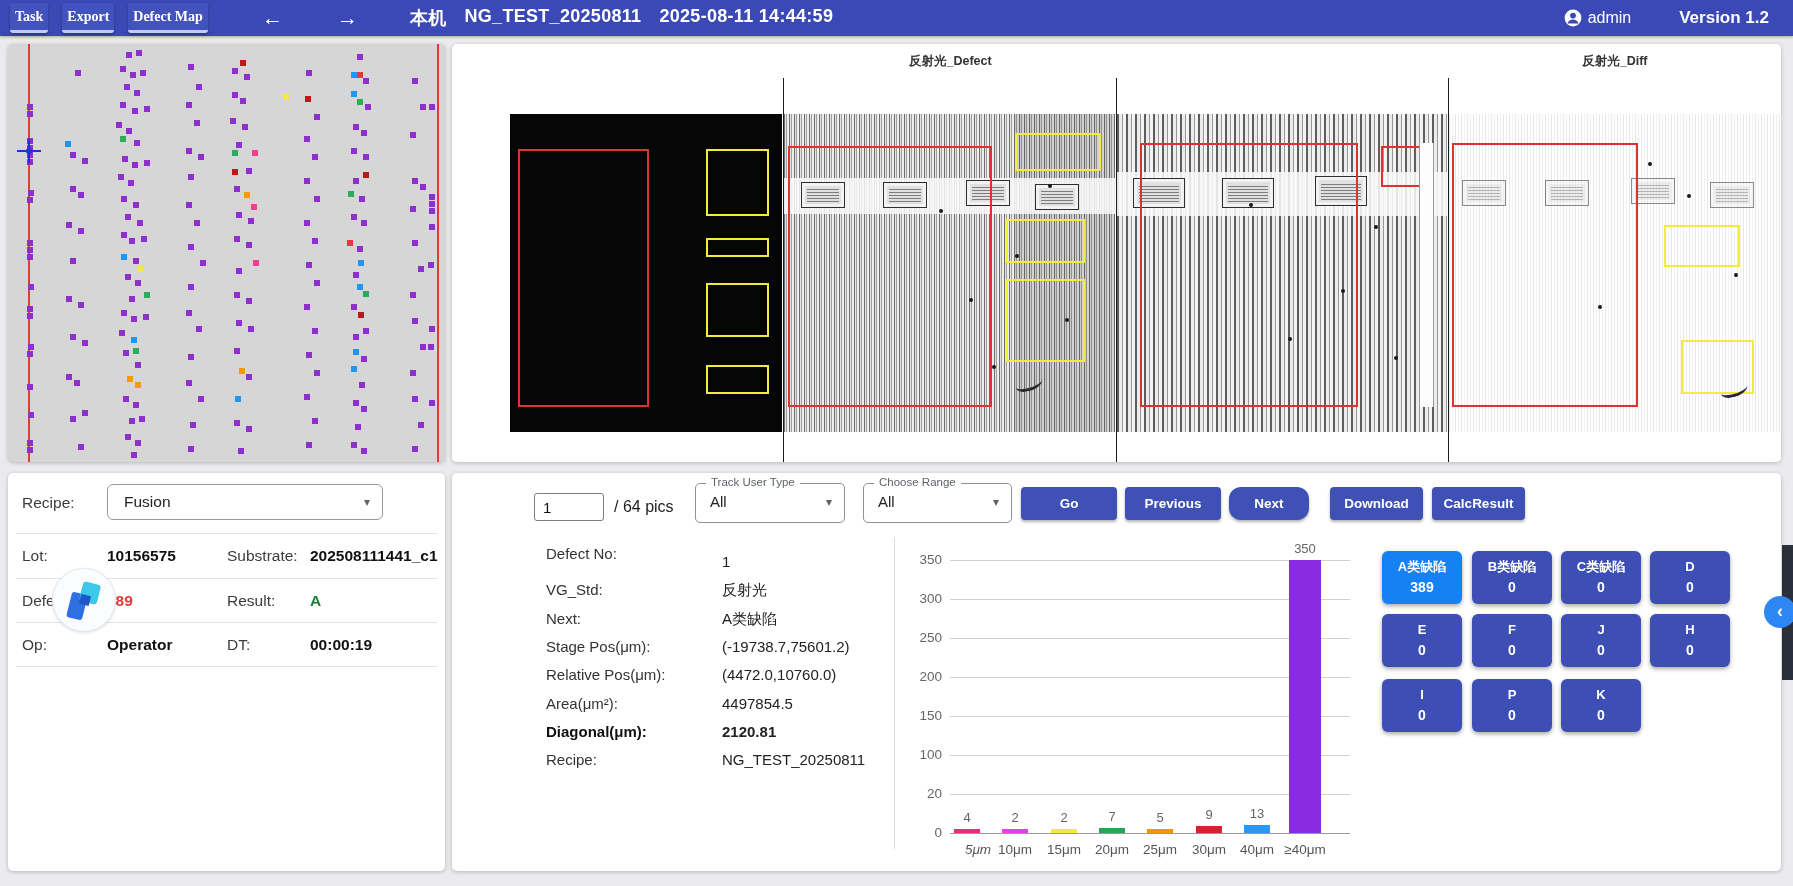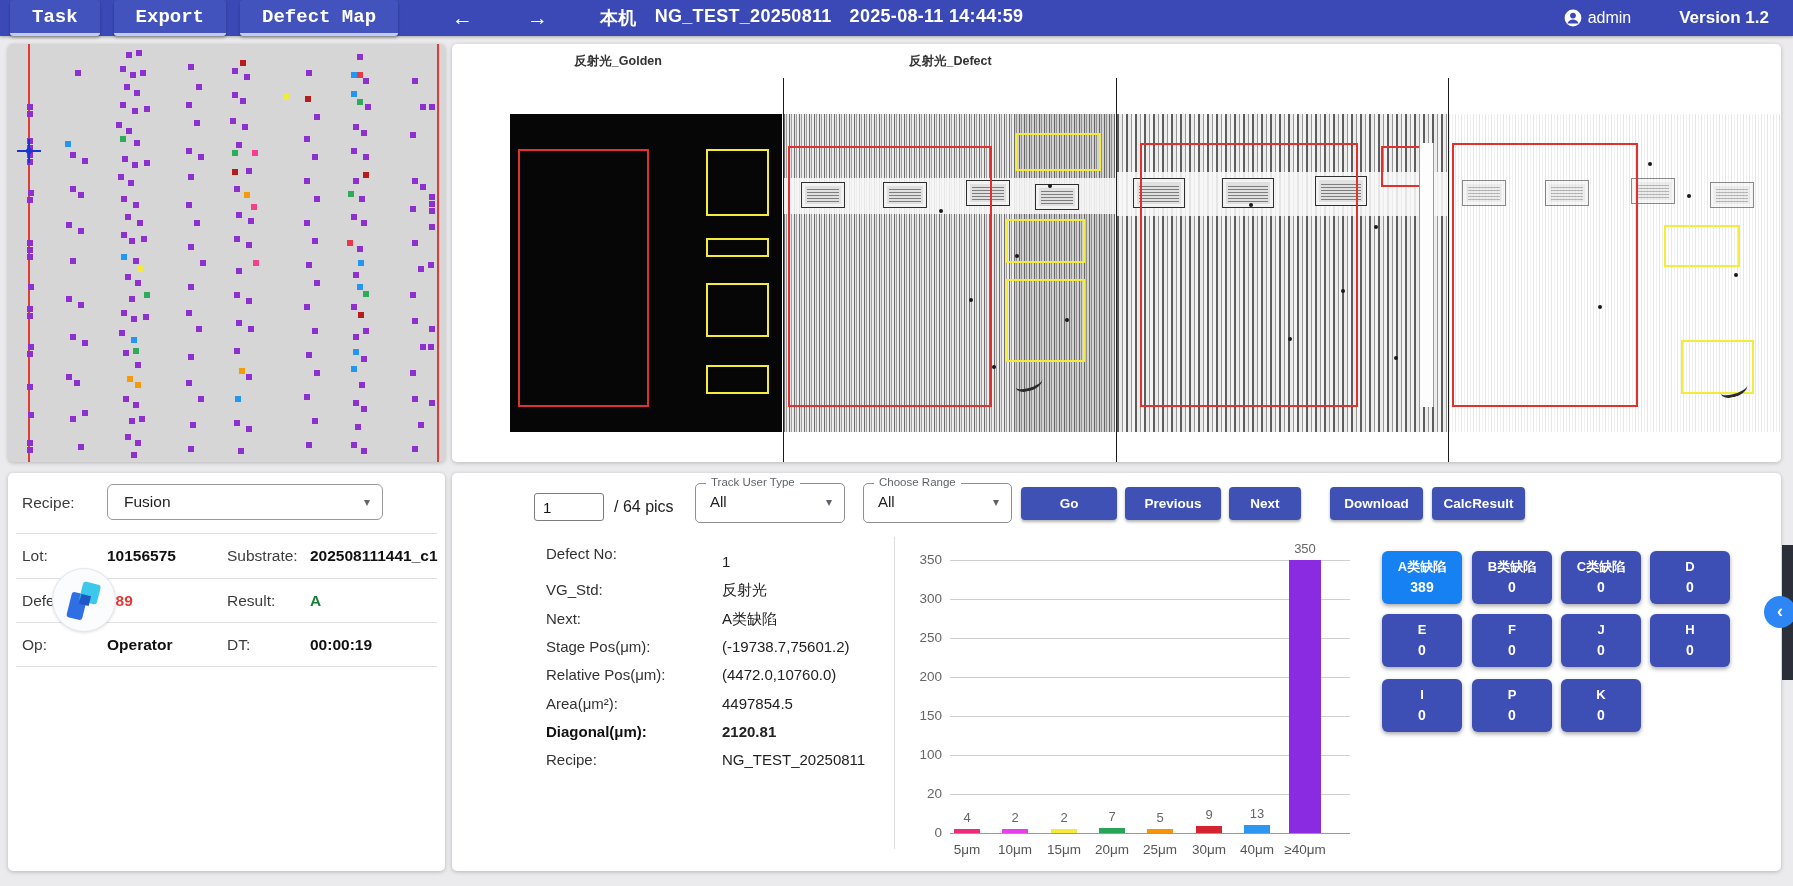--- a/index.html
+++ b/index.html
@@ -5,23 +5,23 @@
   * { box-sizing: border-box; margin: 0; padding: 0; }
   html,body { width:1793px; height:886px; }
   body {
     font-family: "Liberation Sans","DejaVu Sans",sans-serif;
     background:#ebebed; overflow:hidden; position:relative;
   }
   
   .topbar{position:absolute;left:0;top:0;width:1793px;height:36px;background:#3a49b5;
     display:flex;align-items:center;color:#fff;z-index:50;box-shadow:0 1px 3px rgba(0,0,0,.3)}
   .tb-menu{display:flex;gap:14px;margin-left:10px}
-  .tb-btn{background:#4353bd;border:none;color:#fff;font-weight:700;font-size:19px;
-    padding:6px 22px 5px;border-radius:3px;border-bottom:3px solid #c3cbf2;cursor:pointer;
-    box-shadow:0 2px 3px rgba(0,0,0,.25);font-family:Liberation Mono, monospace}
+  .tb-btn{background:#4353bd;border:none;color:#fff;font-weight:700;font-size:14px;
+    padding:6px 5px 5px;border-radius:3px;border-bottom:3px solid #c3cbf2;cursor:pointer;
+    box-shadow:0 2px 3px rgba(0,0,0,.25);font-family:Liberation Serif, serif}
   .tb-arrow{background:none;border:none;color:#fff;font-size:21px;font-weight:700;cursor:pointer;padding:0 8px}
   .tb-arrow.back{margin-left:46px}
   .tb-arrow.fwd{margin-left:38px}
   .tb-title{display:flex;gap:18px;margin-left:44px;font-size:18px;font-weight:700;letter-spacing:.3px}
   .tb-right{margin-left:auto;display:flex;align-items:center;gap:12px;margin-right:24px}
   .tb-user{display:flex;align-items:center;gap:6px;font-size:16px}
   .tb-version{font-size:17px;font-weight:700;margin-left:36px}
   
   .card{position:absolute;background:#fff;border-radius:5px;box-shadow:0 1px 4px rgba(0,0,0,.22)}
   
@@ -386,21 +386,20 @@
     </div>
   <div class="logo-badge">
     <div class="s1"></div>
       <div class="s2"></div>
       <div class="s3"></div>
   </div>
 </section>
 
 <section class="card" id="viewer-card">
     <div class="panel">
-      <div class="panel-title">反射光_Golden</div>
       <div class="panel-img">
         <div class="img-content" style="background:#fff">
     <div class="g-black">
       <div class="red-rect" style="left:3%;top:11%;width:48%;height:81%"></div>
       <div class="y-box" style="left:72%;top:11%;width:23%;height:21%"></div>
       <div class="y-box" style="left:72%;top:39%;width:23%;height:6%"></div>
       <div class="y-box" style="left:72%;top:53%;width:23%;height:17%"></div>
       <div class="y-box" style="left:72%;top:79%;width:23%;height:9%"></div>
     </div>
         </div>
@@ -456,20 +455,21 @@
       <div class="w-strip" style="left:91.5%;top:9%;width:4.5%;height:83%"></div>
       <div class="speck" style="left:78%;top:35%"></div>
           <div class="speck" style="left:52%;top:70%"></div>
       <div class="speck" style="left:40%;top:28%"></div>
           <div class="speck" style="left:68%;top:55%"></div>
       <div class="speck" style="left:84%;top:76%"></div>
     </div>
       </div>
     </div>
     <div class="panel">
+      <div class="panel-title">反射光_Diff</div>
       <div class="panel-img">
     <div class="img-content tex-faint">
       <div class="chip faded" style="left:4%;top:66px">
             <i></i>
           </div>
       <div class="chip faded" style="left:29%;top:66px">
             <i></i>
           </div>
       <div class="chip faded" style="left:55%;top:64px">
             <i></i>
@@ -501,21 +501,21 @@
   </div>
   <div class="fieldset" style="left:411px;width:149px">
     <span class="legend">Choose Range</span>
     <span class="val">All</span>
     <span class="caret">▾</span>
   </div>
 
   <div id="action-buttons">
       <button class="action-btn" style="left: 569px; width: 96px; background: rgb(63, 81, 181);">Go</button>
       <button class="action-btn" style="left: 673px; width: 96px; background: rgb(63, 81, 181);">Previous</button>
-      <button class="action-btn" style="left: 777px; width: 72px; background: rgb(63, 81, 181);">Next</button>
+      <button class="action-btn" style="left: 777px; width: 80px; background: rgb(63, 81, 181); border-radius: 12px;">Next</button>
       <button class="action-btn" style="left: 878px; width: 93px; background: rgb(63, 81, 181);">Download</button>
       <button class="action-btn" style="left: 980px; width: 93px; background: rgb(63, 81, 181);">CalcResult</button>
     </div>
   <div id="detail-rows">
       <span class="detail-label" style="top: 72px;">Defect No:</span>
       <span class="detail-value" style="top: 80px;">1</span>
       <span class="detail-label" style="top: 108px;">VG_Std:</span>
       <span class="detail-value" style="top: 108px;">反射光</span>
       <span class="detail-label" style="top: 137px;">Next:</span>
       <span class="detail-value" style="top: 137px;">A类缺陷</span>
@@ -543,21 +543,21 @@
       <div class="gridline" style="left: 38px; width: 400px; top: 138px;"></div>
       <div class="ytick" style="left: 0px; top: 130px;">200</div>
       <div class="gridline" style="left: 38px; width: 400px; top: 99px;"></div>
       <div class="ytick" style="left: 0px; top: 91px;">250</div>
       <div class="gridline" style="left: 38px; width: 400px; top: 60px;"></div>
       <div class="ytick" style="left: 0px; top: 52px;">300</div>
       <div class="gridline" style="left: 38px; width: 400px; top: 21px;"></div>
       <div class="ytick" style="left: 0px; top: 13px;">350</div>
       <div class="bar" style="left: 42px; top: 290px; width: 26px; height: 4px; background: rgb(239, 42, 123);"></div>
       <div class="bar-label" style="left: 30px; top: 271px;">4</div>
-      <div class="xtick" style="left: 23px; top: 303px;">5μm</div>
+      <div class="xtick" style="left: 34px; top: 303px; font-style: italic;">5μm</div>
       <div class="bar" style="left: 90px; top: 290px; width: 26px; height: 4px; background: rgb(233, 60, 236);"></div>
       <div class="bar-label" style="left: 78px; top: 271px;">2</div>
       <div class="xtick" style="left: 71px; top: 303px;">10μm</div>
       <div class="bar" style="left: 139px; top: 290px; width: 26px; height: 4px; background: rgb(245, 233, 60);"></div>
       <div class="bar-label" style="left: 127px; top: 271px;">2</div>
       <div class="xtick" style="left: 120px; top: 303px;">15μm</div>
       <div class="bar" style="left: 187px; top: 289px; width: 26px; height: 5px; background: rgb(42, 165, 88);"></div>
       <div class="bar-label" style="left: 175px; top: 270px;">7</div>
       <div class="xtick" style="left: 168px; top: 303px;">20μm</div>
       <div class="bar" style="left: 235px; top: 290px; width: 26px; height: 4px; background: rgb(245, 148, 9);"></div>

